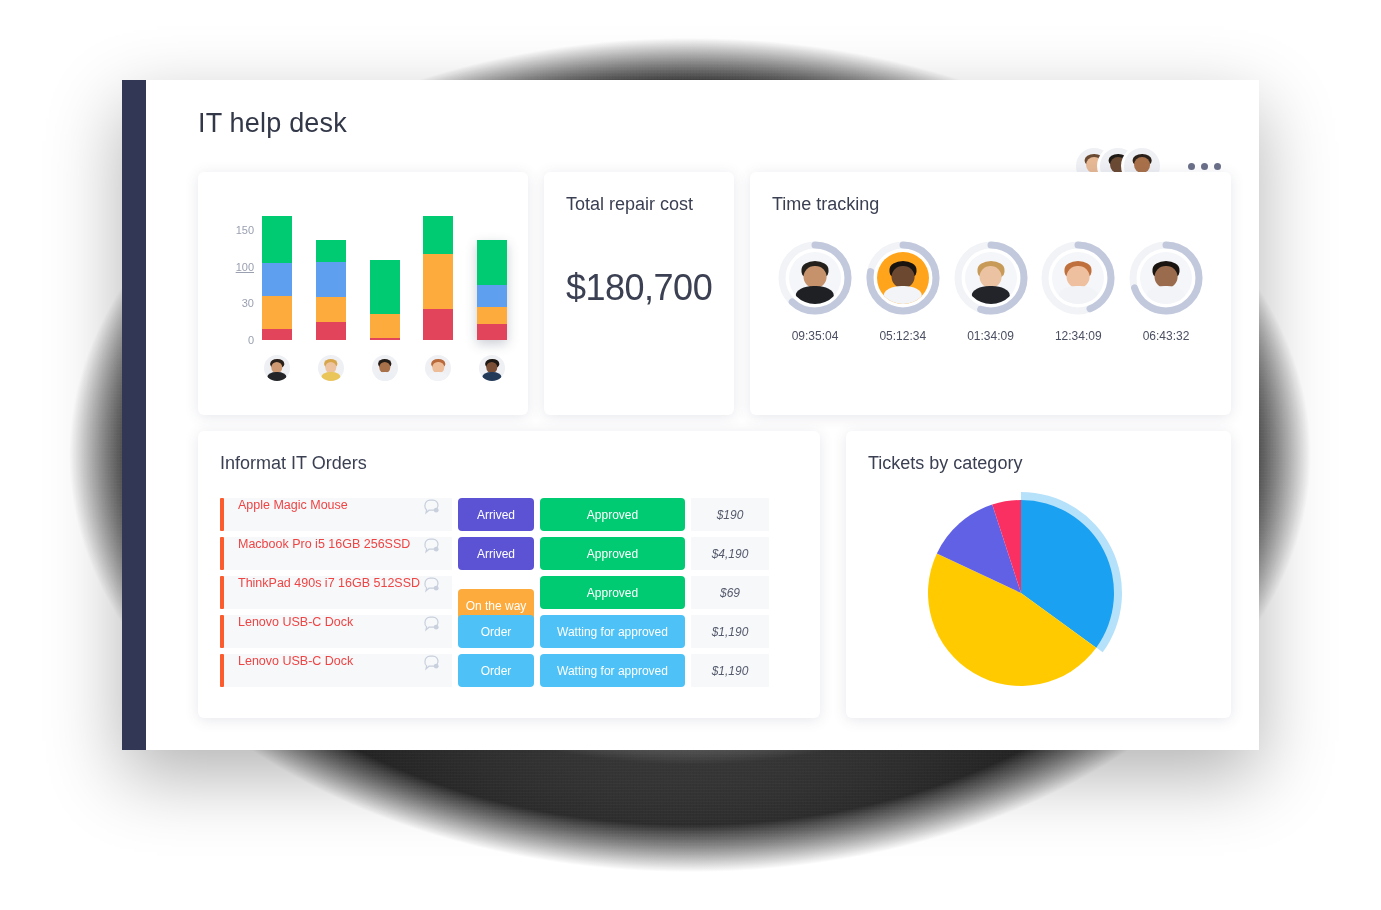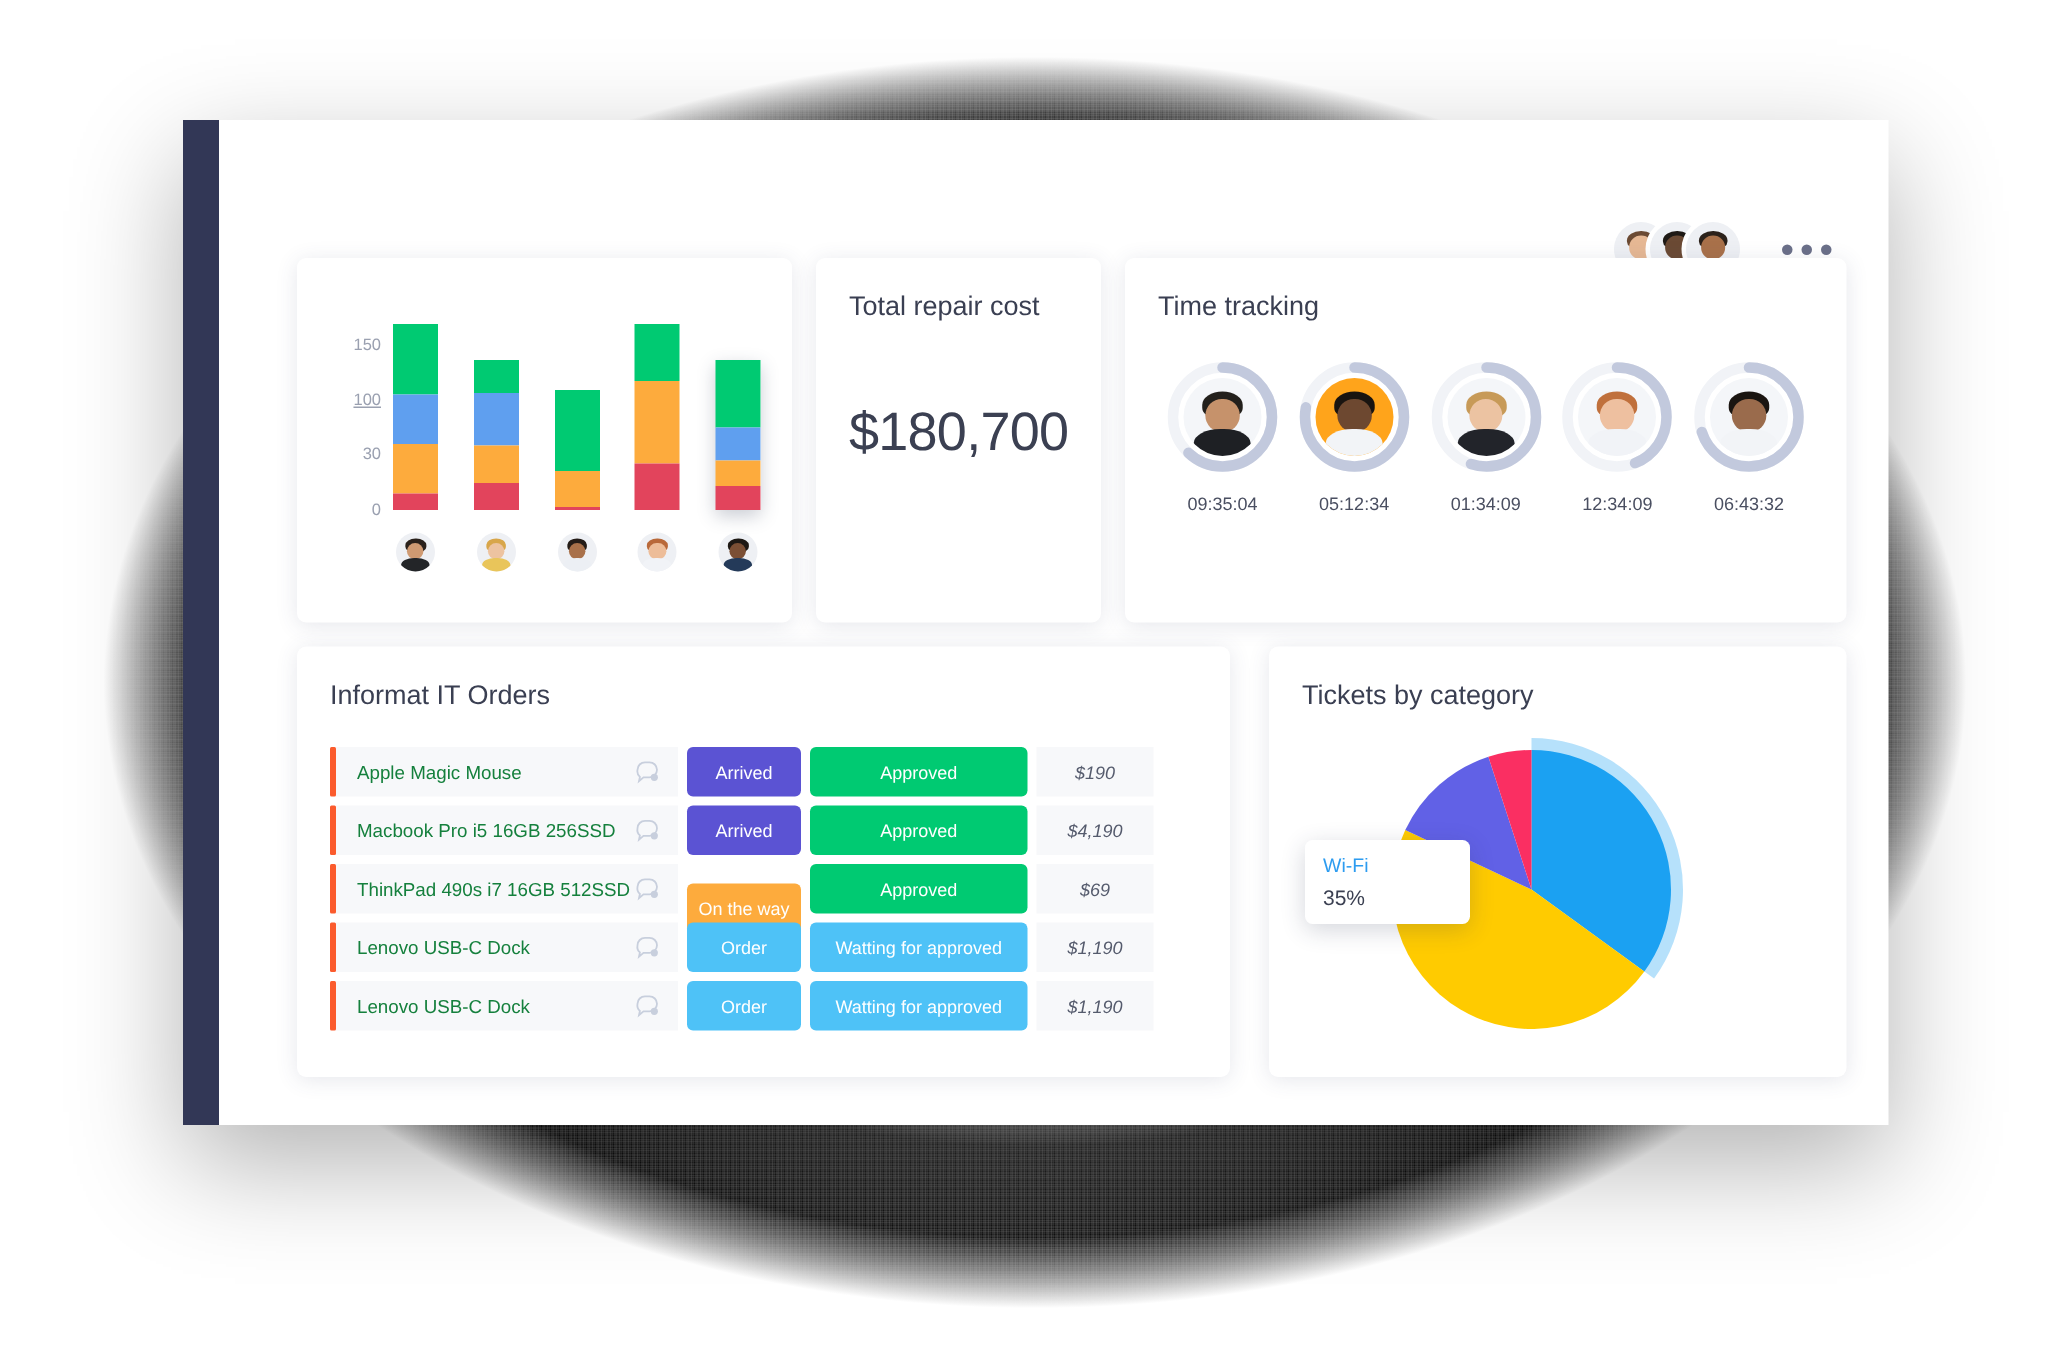--- a/index.html
+++ b/index.html
@@ -230,25 +230,25 @@
     height: 33px;
     margin-bottom: 6px;
   }
   .row-flag { width: 4px; height: 33px; border-radius: 1px; flex: none; }
   .row-name {
     flex: none;
     width: 228px;
     height: 33px;
     background: #f7f8fa;
     display: flex;
-    align-items: center;
+    align-items: flex-start;
     justify-content: space-between;
     padding: 0 12px 0 14px;
     font-size: 12.5px;
-    color: #15803d;
+    color: #ef4444;
   }
   .chat-icon { width: 17px; height: 17px; position: relative; flex: none; }
   .pill {
     height: 33px;
     border-radius: 4px;
     color: #ffffff;
     font-size: 12px;
     display: flex;
     align-items: center;
     justify-content: center;
@@ -293,20 +293,21 @@
 <div id="noise-frame"></div>
 <div id="frame-white-edge"></div>
 
 <div id="app-window">
 
   <div id="side-rail"></div>
 
   <div id="app-content">
 
     <div id="page-header">
+      <div id="page-title">IT help desk</div>
 
       <div id="header-right">
         <div class="avatar-stack">
           <div class="av sz36">
             <div class="hair" style="background:#6b4a33"></div>
             <div class="head" style="background:#e6b894"></div>
             <div class="body" style="background:#d8dde6"></div>
           </div>
           <div class="av sz36">
             <div class="hair" style="background:#1f1a16"></div>
@@ -571,21 +572,17 @@
     <div class="card" id="card-tickets-cat">
       <div class="card-title">Tickets by category</div>
       <div id="pie-area">
           <svg id="pie-svg" width="210" height="210">
             <path d="M105 105 L105 4 A101 101 0 0 1 186.71071643186968 164.36631048153978 Z" fill="#1ba1f2" opacity="0.32"></path>
             <path d="M105 105 L105 12 A93 93 0 0 1 180.2385804768701 159.6640284632 Z" fill="#1ba1f2"></path>
             <path d="M105 105 L180.2385804768701 159.6640284632 A93 93 0 0 1 20.851084120660175 65.40252588444828 Z" fill="#ffcb00"></path>
             <path d="M105 105 L20.851084120660175 65.40252588444828 A93 93 0 0 1 76.26141952312987 16.551743984550725 Z" fill="#6161e6"></path>
             <path d="M105 105 L76.26141952312987 16.551743984550725 A93 93 0 0 1 104.99999999999999 12 Z" fill="#fa2f62"></path>
           </svg>
-        <div id="pie-tooltip">
-          <div id="tooltip-label">Wi-Fi</div>
-          <div id="tooltip-value">35%</div>
-        </div>
       </div>
     </div>
 
   </div>
 </div>
 
 </body></html>

